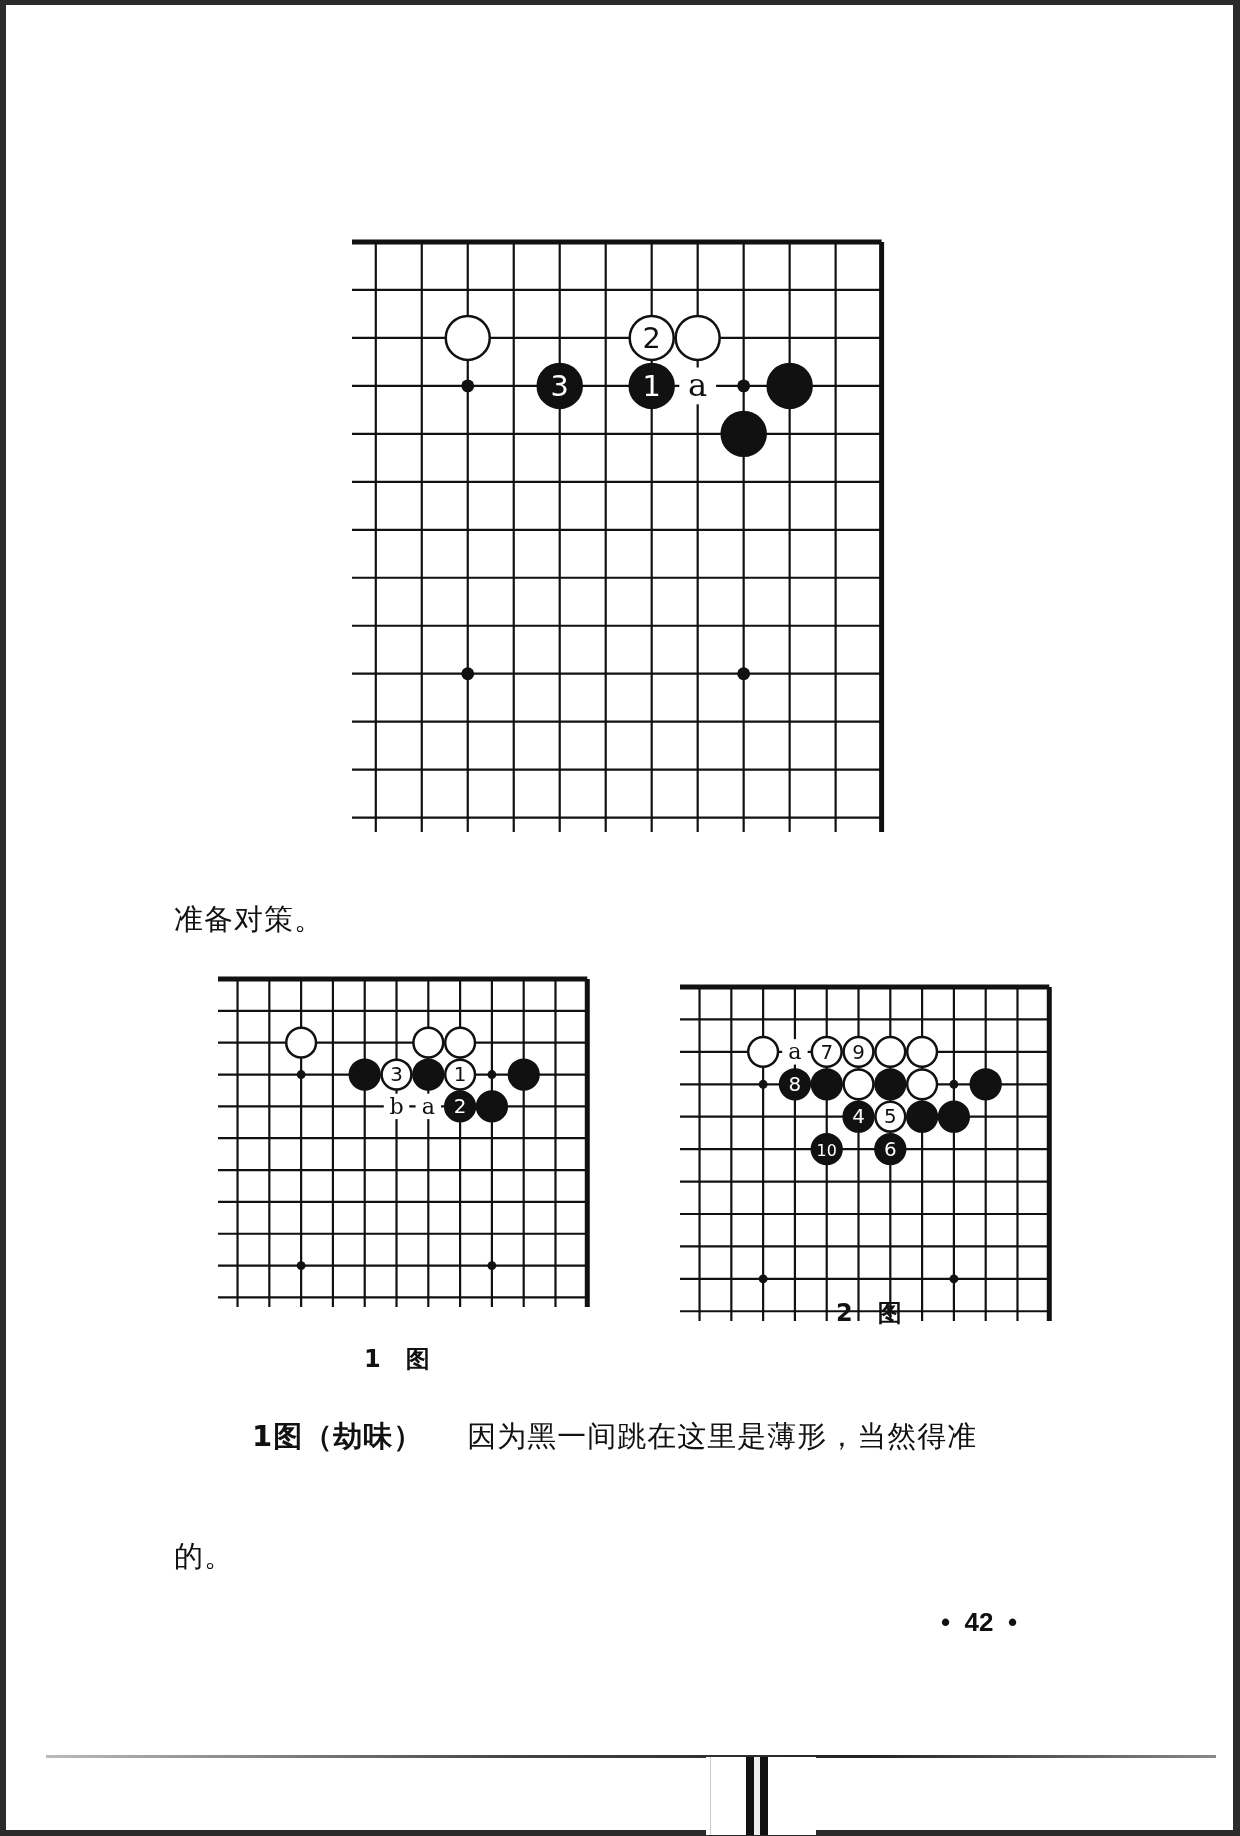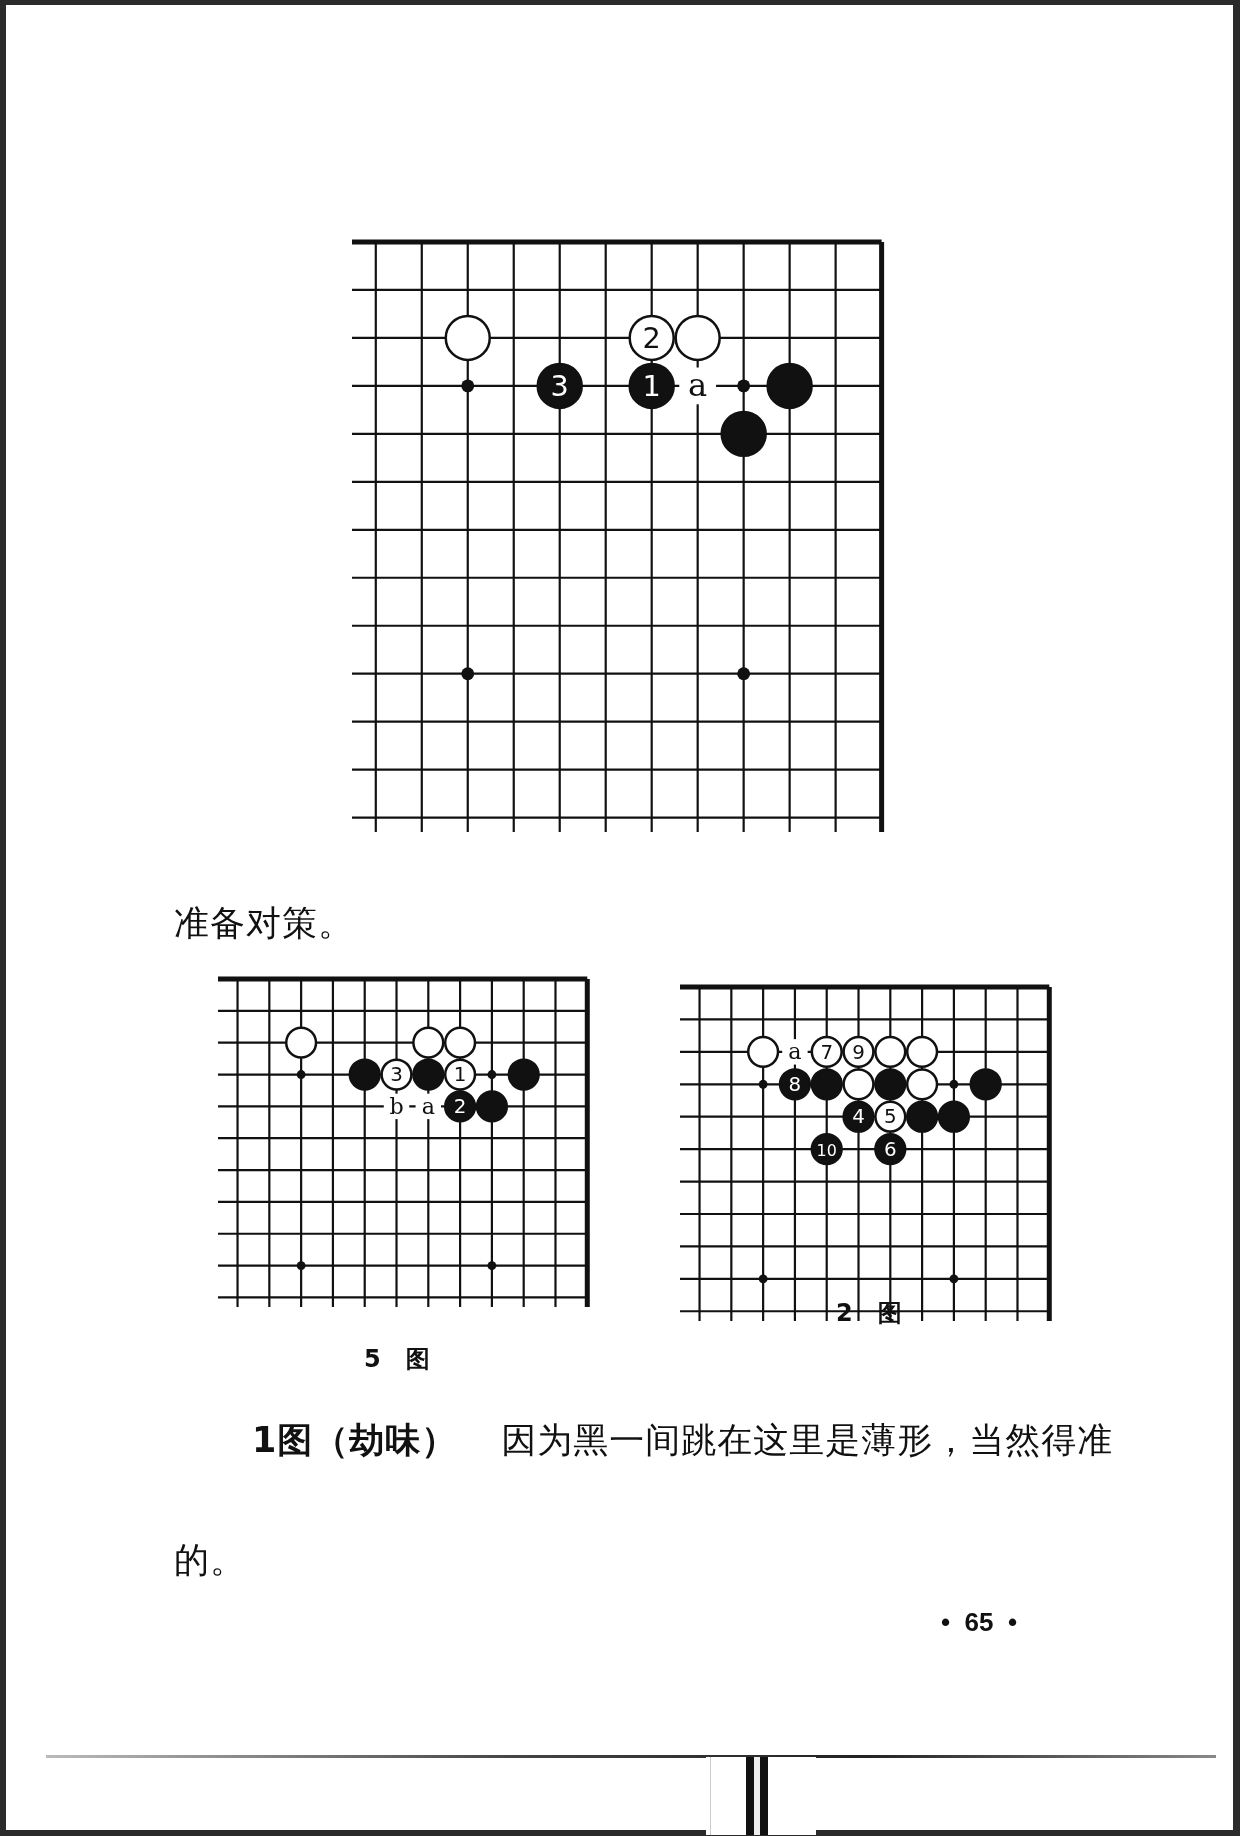--- a/index.html
+++ b/index.html
@@ -8,21 +8,21 @@
     background:#2b2b2b;
     font-family:"DejaVu Serif", serif;
   }
   .page {
     position:absolute; left:6px; top:5px; width:1227px; height:1825px;
     background:#ffffff;
   }
   .board { position:absolute; }
   .board svg { display:block; overflow:visible; }
   .line-text {
-    position:absolute; font-size:35px; color:#111; letter-spacing:1px;
+    position:absolute; font-size:29px; color:#111; letter-spacing:1px;
     white-space:nowrap; font-family:"DejaVu Sans", sans-serif;
   }
   .caption {
     position:absolute; font-size:24px; font-weight:bold; color:#111;
     font-family:"DejaVu Sans", sans-serif; white-space:pre;
   }
   .pagenum {
     position:absolute; font-size:26px; font-weight:bold; color:#111;
     font-family:"Liberation Sans", sans-serif; white-space:pre;
   }
@@ -257,25 +257,25 @@
         </g>
         <g>
           <circle cx="210.30769230769232" cy="166.13592233009706" r="14.897435897435898" fill="#111" stroke="#111" stroke-width="2.5"></circle>
           <text x="210.30769230769232" y="172.81284540702015" text-anchor="middle" font-size="19.871794871794872" font-family="&quot;DejaVu Sans&quot;, sans-serif" fill="#fff">6</text>
         </g>
         <rect x="102.2051282051282" y="56.13642021409011" width="25.435897435897438" height="25.435897435897438" fill="#fff"></rect>
         <text x="114.92307692307692" y="76.00821508588498" text-anchor="middle" font-size="22.256410256410255" font-family="&quot;DejaVu Serif&quot;, serif" fill="#111">a</text>
       </svg>
     </div>
 
-  <div class="caption" style="left:358px; top:1338px;">5   图</div>
+  <div class="caption" style="left:358px; top:1338px;">1   图</div>
   <div class="caption" style="left:830px; top:1292px;">2   图</div>
 
   <div class="line-text" style="left:246px; top:1412px;">
     <span class="bold">1图（劫味）</span><span style="display:inline-block;width:44px"></span><span>因为黑一间跳在这里是薄形，当然得准</span>
   </div>
   <div class="line-text" style="left:168px; top:1532px;">的。</div>
 
-  <div class="pagenum" style="left:935px; top:1602px;">•  65  •</div>
+  <div class="pagenum" style="left:935px; top:1602px;">•  42  •</div>
 
   <div class="scan-rule"></div>
   <div class="scan-bars"></div>
 </div>
 
 </body></html>

